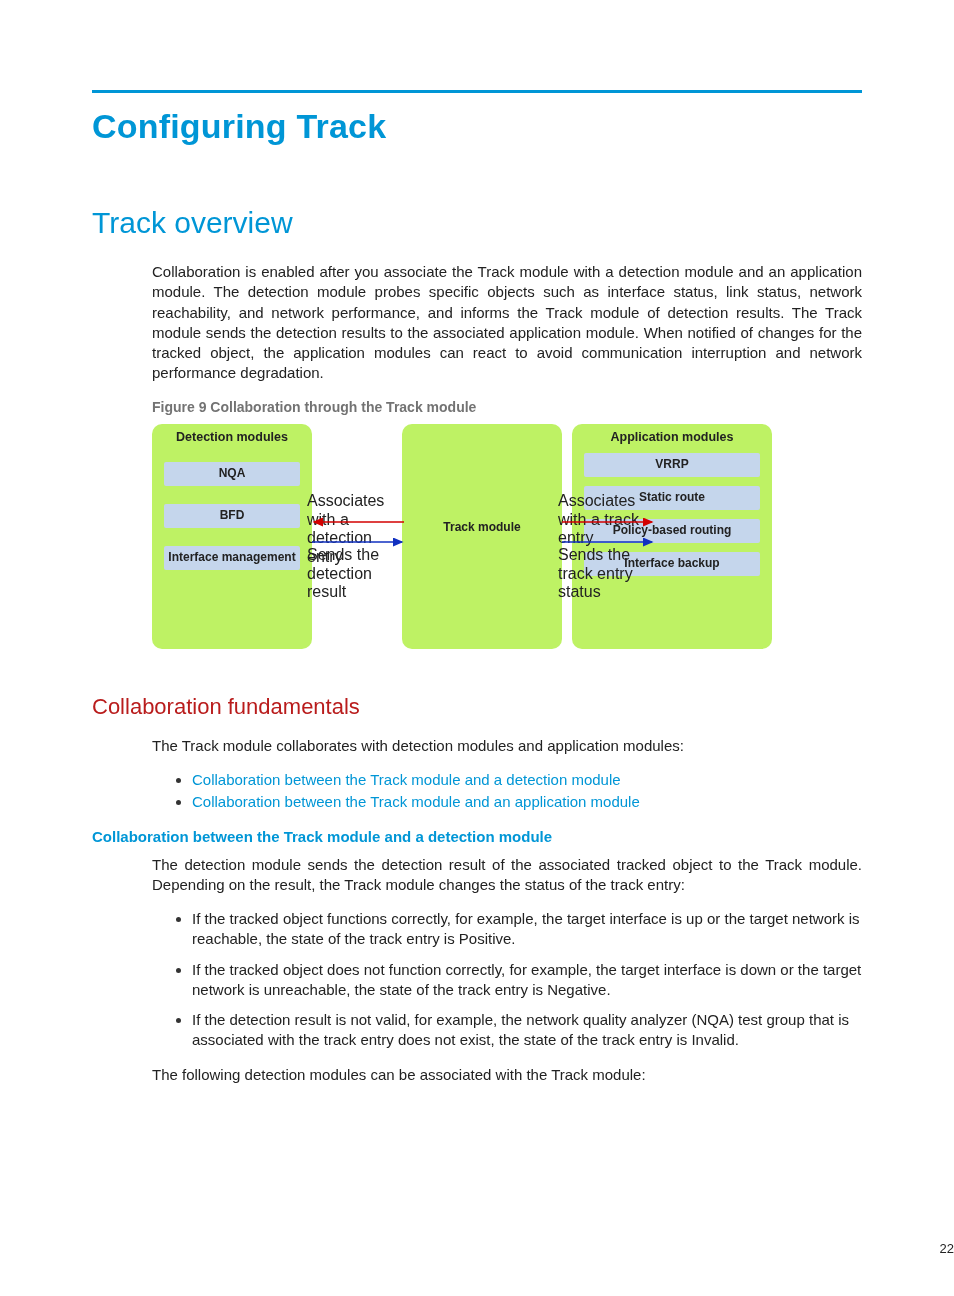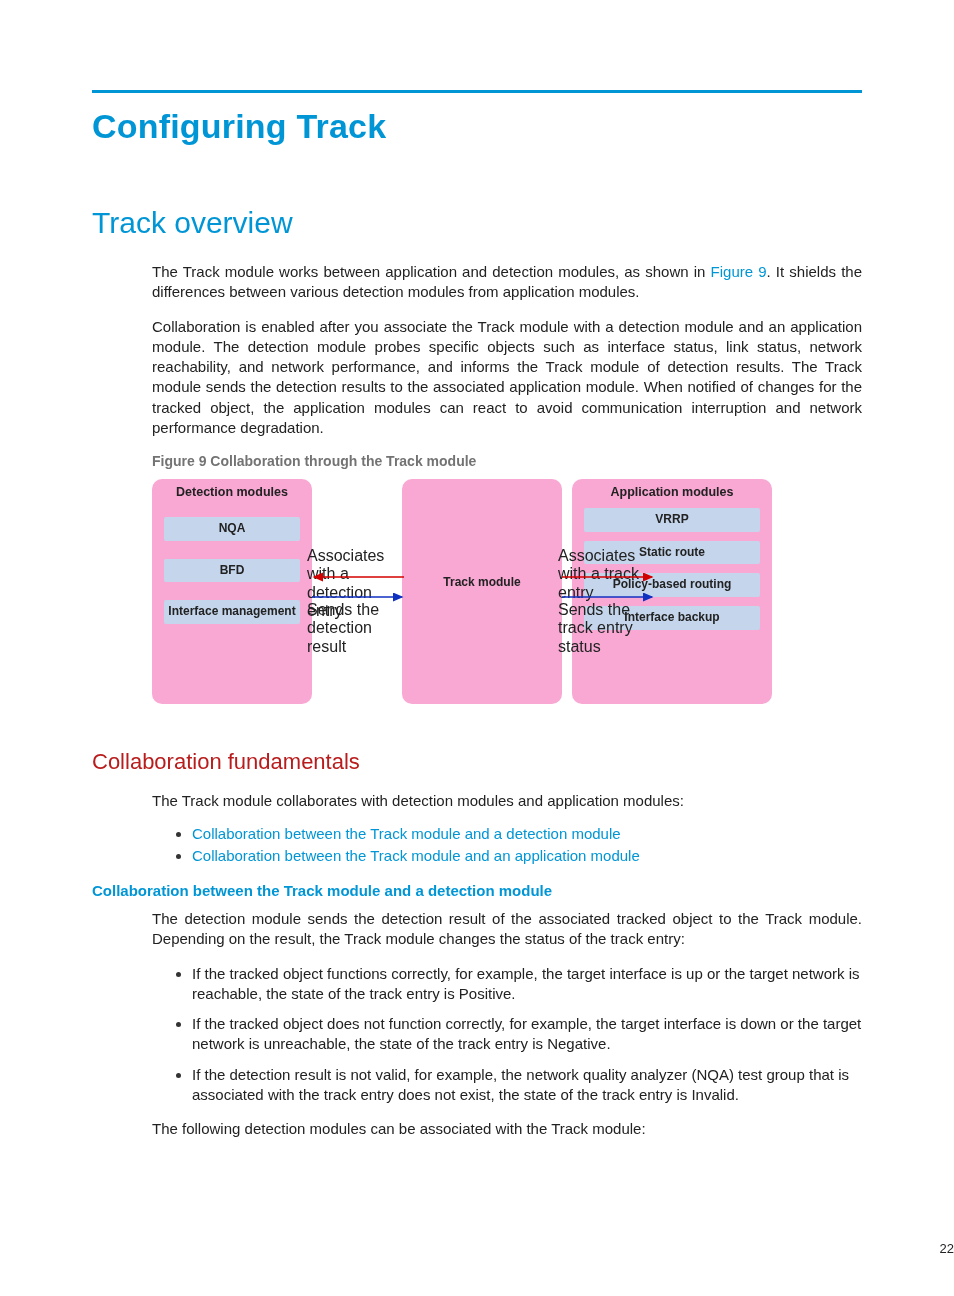--- a/index.html
+++ b/index.html
@@ -65,21 +65,21 @@
   
   .diagram {
     position: relative;
     height: 240px;
     margin-left: 60px;
     margin-bottom: 30px;
     font-family: Arial, sans-serif;
   }
   .panel {
     position: absolute;
-    background: #f9a8d4;
+    background: #bef264;
     border-radius: 10px;
   }
   .panel-left { left: 0; top: 0; width: 160px; height: 225px; }
   .panel-mid  { left: 250px; top: 0; width: 160px; height: 225px; }
   .panel-right{ left: 420px; top: 0; width: 200px; height: 225px; }
   .panel-title {
     text-align: center;
     font-weight: bold;
     font-size: 12.5px;
     padding-top: 6px;
@@ -133,23 +133,20 @@
 
 <div class="page">
 
   <div class="rule"></div>
 
   <h1>Configuring Track</h1>
 
   <h2>Track overview</h2>
 
   <div class="bodytext justify">
-    <p>
-      <span>The Track module works between application and detection modules, as shown in </span><a class="link">Figure 9</a><span>. It shields the differences between various detection modules from application modules.</span>
-    </p>
     <p>Collaboration is enabled after you associate the Track module with a detection module and an application module. The detection module probes specific objects such as interface status, link status, network reachability, and network performance, and informs the Track module of detection results. The Track module sends the detection results to the associated application module. When notified of changes for the tracked object, the application modules can react to avoid communication interruption and network performance degradation.</p>
 
     <div class="figcap">Figure 9 Collaboration through the Track module</div>
   </div>
 
   <div class="diagram">
     <div class="panel panel-left">
       <div class="panel-title">Detection modules</div>
       <div class="chip">NQA</div>
       <div class="chip">BFD</div>

